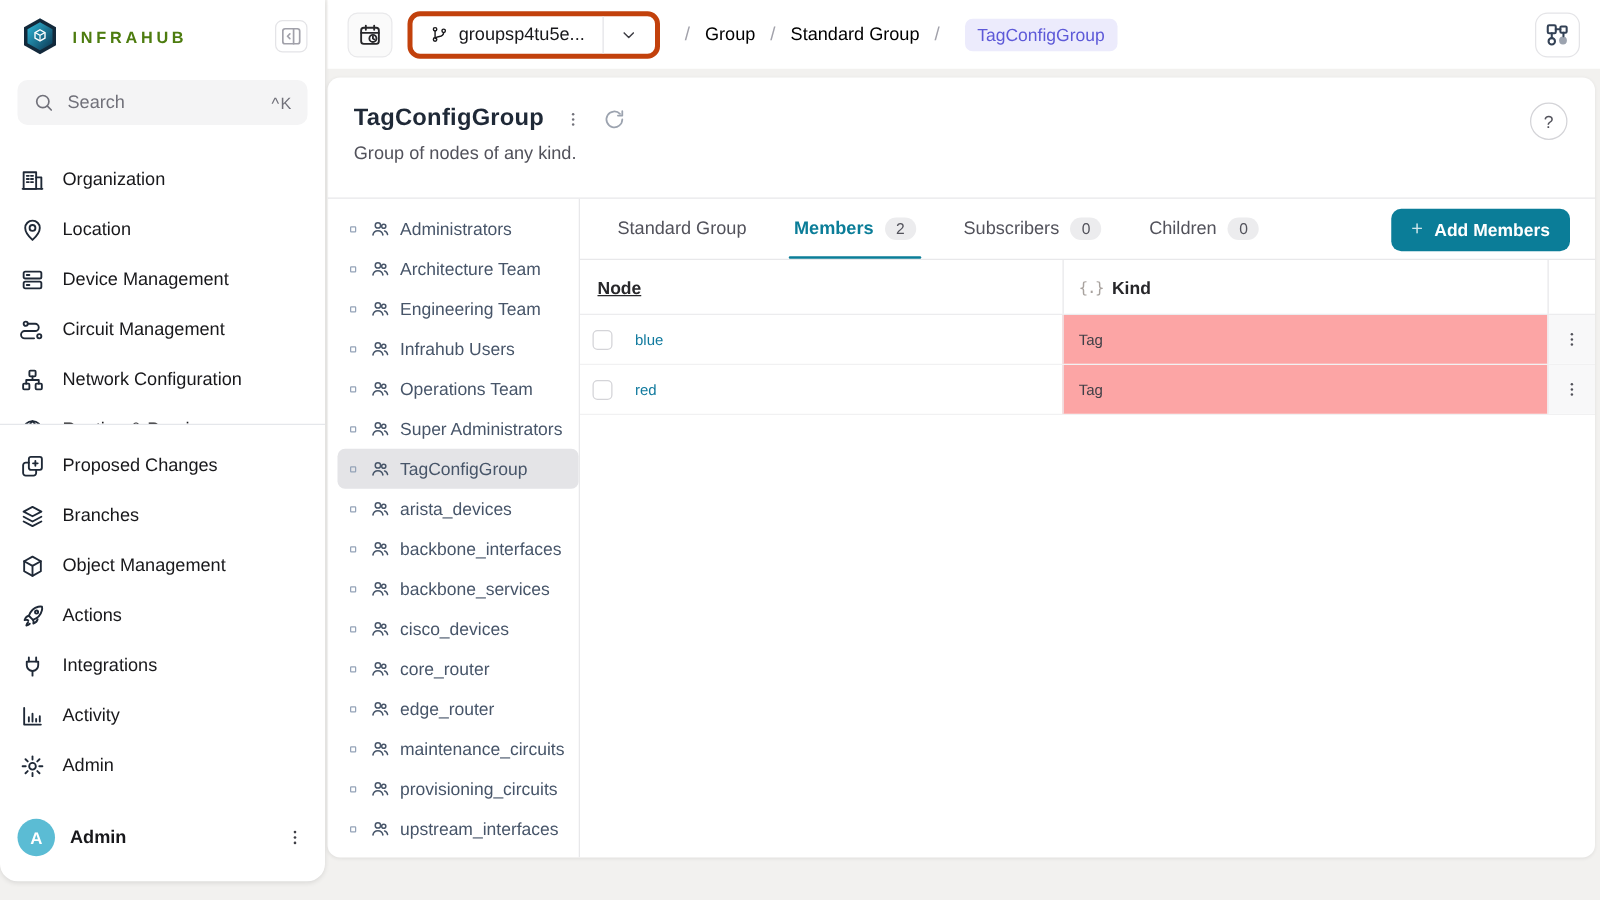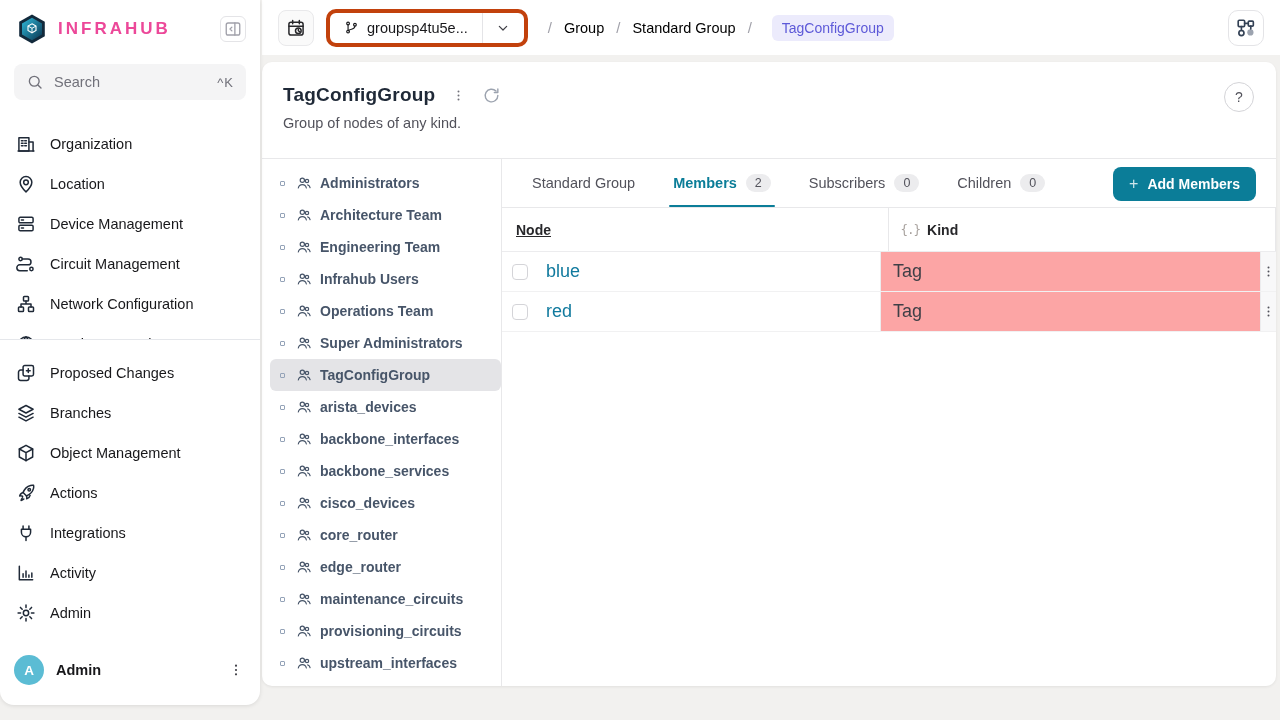--- a/index.html
+++ b/index.html
@@ -16,21 +16,21 @@
   .i15{width:15px;height:15px} .i22{width:22px;height:22px} .i19{width:19px;height:19px}
 
   
   .sidebar{
     position:absolute; left:0; top:0; width:260px; height:705px;
     background:#fff; border-radius:0 0 14px 14px;
     box-shadow:0 1px 4px rgba(0,0,0,.10);
     display:flex; flex-direction:column; z-index:2;
   }
   .logo-row{ height:58px; display:flex; align-items:center; gap:10px; padding:0 14px 0 16px; flex:none;}
-  .brand-text{ font-size:17px; font-weight:800; letter-spacing:3px; color:#ec4899;text-align:center; }
+  .brand-text{ font-size:13px; font-weight:800; letter-spacing:3px; color:#4d7c0f;text-align:center; }
   .collapse-btn{ margin-left:auto; width:26px; height:26px; border:1px solid #e4e4e7; border-radius:6px;
     display:flex; align-items:center; justify-content:center; color:#a1a1aa; background:#fff; cursor:pointer;}
   .search-box{ margin:6px 14px 12px; height:36px; background:#f4f4f5; border-radius:8px;
     display:flex; align-items:center; gap:10px; padding:0 12px; color:#71717a; font-size:14.5px; cursor:pointer; flex:none;}
   .search-shortcut{ margin-left:auto; font-size:13px; color:#71717a; letter-spacing:1px;}
   .nav-primary{ height:228px; overflow:hidden; border-bottom:1px solid #e5e7eb; padding-top:12px; flex:none;}
   .nav-secondary{ padding-top:13px; flex:none;}
   .nav-item{ height:40px; display:flex; align-items:center; gap:14px; padding:0 16px;
     font-size:14.5px; font-weight:500; color:#18181b; cursor:pointer; white-space:nowrap;}
   .nav-item .icn{ color:#1f2937; }
@@ -62,21 +62,21 @@
   .title-row{ display:flex; align-items:center; gap:16px;}
   .page-title{ font-size:19px; font-weight:700; color:#1f2937; letter-spacing:.2px;}
   .title-kebab{ color:#71717a; cursor:pointer; display:flex;}
   .refresh-btn{ color:#9ca3af; cursor:pointer; display:flex;}
   .page-subtitle{ margin-top:9px; font-size:14.5px; color:#52525b;}
   .help-btn{ position:absolute; right:22px; top:20px; width:30px; height:30px; border-radius:50%;
     border:1px solid #d4d4d8; color:#52525b; font-size:14px; display:flex; align-items:center; justify-content:center; background:#fff; cursor:pointer;}
   .card-body{ flex:1; display:flex; min-height:0;}
 
   
-  .groups-panel{ width:240px; flex:none; border-right:1px solid #e8e8ea; padding-top:8px; overflow:hidden;font-weight:bold;}
+  .groups-panel{ width:202px; flex:none; border-right:1px solid #e8e8ea; padding-top:8px; overflow:hidden;}
   .group-item{ height:32px; display:flex; align-items:center; padding-left:18px; font-size:14px; color:#475569; cursor:pointer; white-space:nowrap;}
   .group-item .sq-bullet{ width:5px; height:5px; border:1.5px solid #94a3b8; border-radius:1px; margin-right:11px; flex:none;}
   .group-item .icn{ color:#475569; margin-right:8px;}
   .group-item.selected{ background:#e4e4e7; border-radius:6px; margin-left:8px; padding-left:10px;}
 
   
   .content-panel{ flex:1; display:flex; flex-direction:column; min-width:0;}
   .tabs-row{ flex:none; height:49px; border-bottom:1px solid #e8e8ea; display:flex; align-items:stretch; padding-left:30px; gap:38px; position:relative;}
   .tab{ display:flex; align-items:center; gap:9px; font-size:14.5px; color:#52525b; cursor:pointer; position:relative;}
   .tab.active{ color:var(--accent,#0b7d98); font-weight:600;}
@@ -86,21 +86,21 @@
     background:var(--btn,#0b7d98); color:#fff; font-size:14px; font-weight:600; font-family:inherit;
     display:flex; align-items:center; gap:9px; padding:0 16px; cursor:pointer;}
   .add-btn .plus{ color:rgba(255,255,255,.8); font-size:16px; font-weight:400;}
 
   
   .t-head{ display:flex; height:44px; border-bottom:1px solid #ececee; align-items:stretch; font-size:14px; font-weight:600; color:#27272a;}
   .t-head .c-node{ width:386px; display:flex; align-items:center; padding-left:14px;text-decoration:underline;}
   .t-head .c-kind{ width:388px; border-left:1px solid #e8e8ea; display:flex; align-items:center; gap:7px; padding-left:12px;}
   .t-head .c-actions{ flex:1; border-left:1px solid #e8e8ea;}
   .braces-glyph{ font-family:"DejaVu Sans Mono", monospace; font-size:12.5px; color:#a8a29e; font-weight:400; letter-spacing:-1px;}
-  .t-row{ display:flex; height:40px; border-bottom:1px solid #f1f1f2; align-items:stretch; font-size:18px;}
+  .t-row{ display:flex; height:40px; border-bottom:1px solid #f1f1f2; align-items:stretch; font-size:12px;}
   .t-row .c-node{ width:386px; display:flex; align-items:center; gap:18px; padding-left:10px;}
   .t-row .c-kind{ width:388px; border-left:1px solid #ececee; background:#fca5a5; display:flex; align-items:center; padding-left:12px; color:#3f3f46;}
   .t-row .c-actions{ flex:1; border-left:1px solid #ececee; background:#f8f8f9; display:flex; align-items:center; justify-content:center;}
   .checkbox{ width:16px; height:16px; border:1px solid #d4d4d8; border-radius:4px; background:#fff; cursor:pointer; flex:none;}
   .node-link{ color:var(--link,#117a9e); font-weight:500; cursor:pointer; text-decoration:none;}
   .row-kebab{ color:#52525b; cursor:pointer; display:flex;}
 </style>
 </head>
 <body>
 

